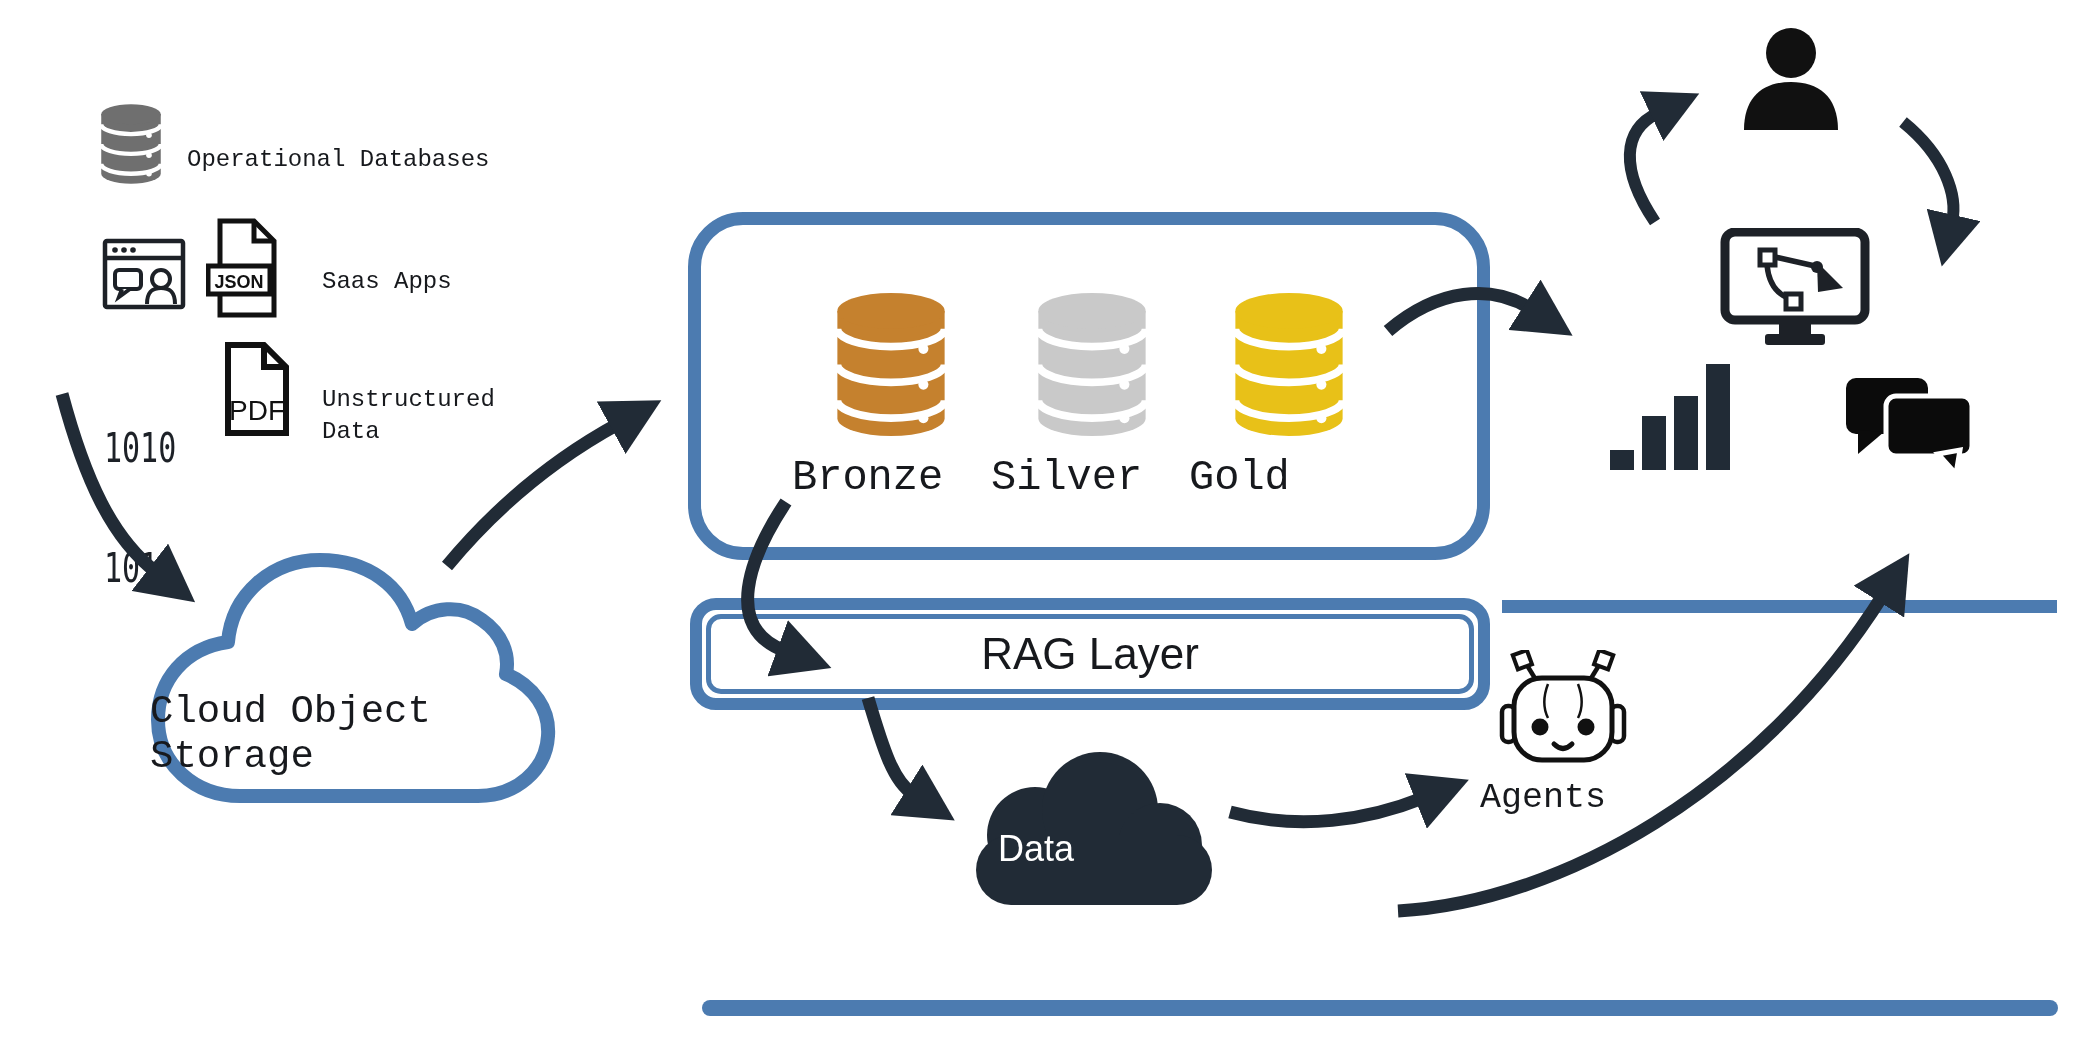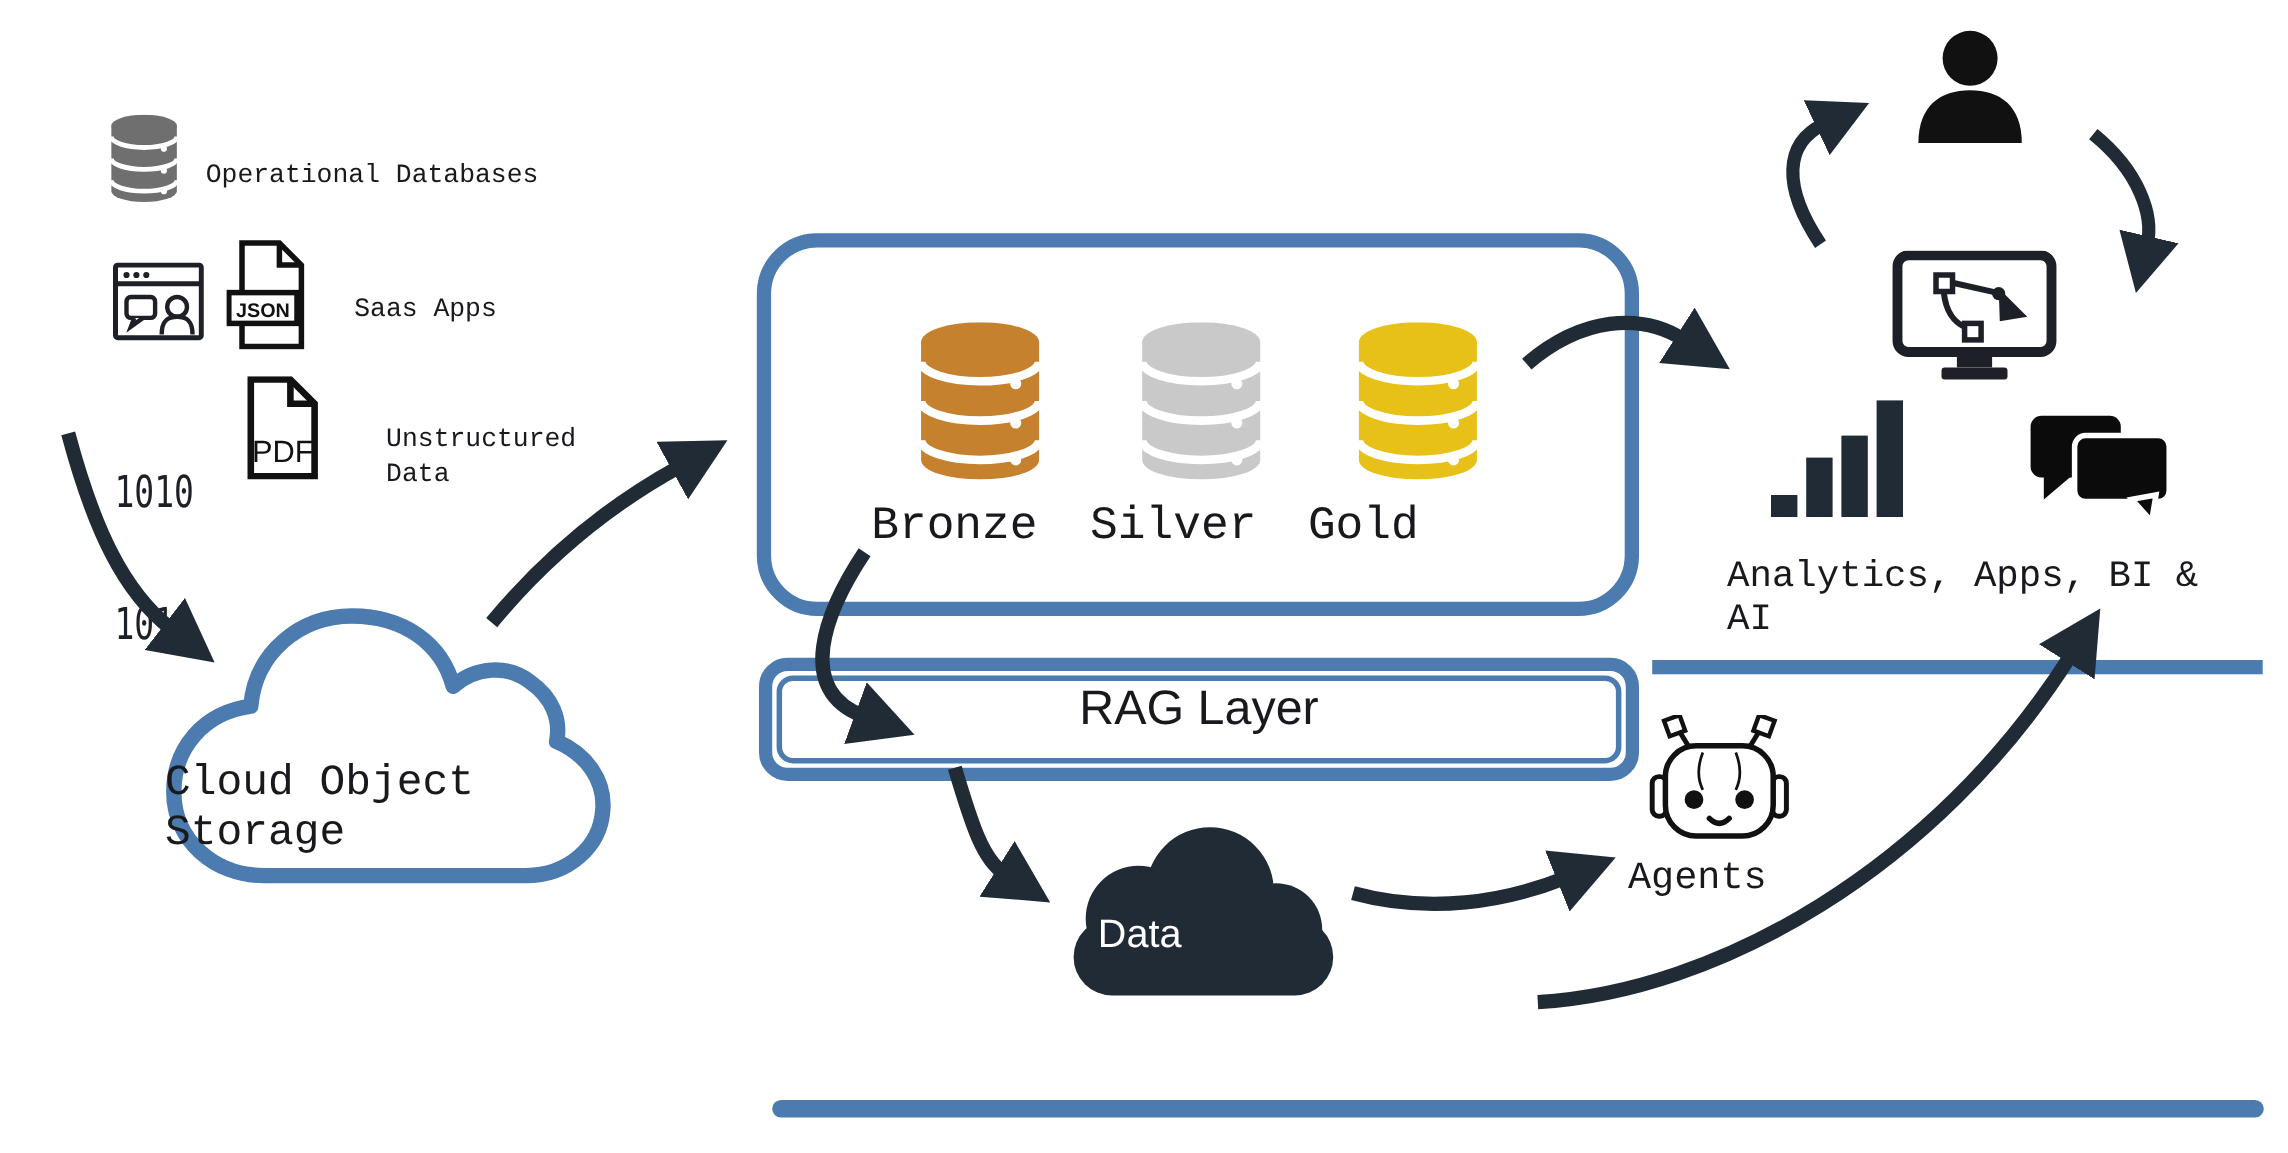--- a/index.html
+++ b/index.html
@@ -9,21 +9,21 @@
   .lbl{color:#17191d;font-family:Liberation Mono, monospace;line-height:1.15;}
   .center{text-align:left;}
   .z1{z-index:1}.z2{z-index:2}.z3{z-index:3;pointer-events:none;}
   
   #medallion-box{left:688px;top:212px;width:802px;height:348px;border:13px solid #4c7bb0;
                  border-radius:55px;box-sizing:border-box;background:#ffffff;}
   
   #rag-outer{left:690px;top:598px;width:800px;height:112px;border:12px solid #4c7bb0;
              border-radius:26px;box-sizing:border-box;background:#ffffff;}
   #rag-inner{position:absolute;left:4px;top:4px;right:4px;bottom:4px;border:5px solid #4c7bb0;
-             border-radius:15px;display:flex;justify-content:center;}
+             border-radius:15px;display:flex;align-items:center;justify-content:center;}
   #rag-label{font-size:44px;color:#17191d;}
   .blue-line{background:#4c7bb0;}
   .binary{font-family:"DejaVu Sans Mono",monospace;font-size:40px;line-height:40px;color:#1d2127;
           transform:scaleX(0.75);transform-origin:left top;white-space:pre;}
   .tier-label{font-size:42px;}
   .side-label{font-size:24px;}
 </style>
 </head>
 <body>
 
@@ -76,21 +76,21 @@
     <div>1010</div>
     <div>1010</div>
   </div>
   <svg class="abs z2" style="left:222px;top:342px;" width="70" height="94" viewBox="0 0 70 94">
     <g stroke="#111111" fill="#ffffff">
       <path d="M6 3 H42 L64 25 V91 H6 Z" stroke-width="6"></path>
       <path d="M42 3 V25 H64" stroke-width="6" fill="none"></path>
     </g>
     <text x="35" y="78" text-anchor="middle" font-family="Liberation Sans, sans-serif" font-size="28" fill="#111111">PDF</text>
   </svg>
-  <div class="abs lbl side-label z2" style="left:322px;top:384px;line-height:32px;margin-left:29px;">
+  <div class="abs lbl side-label z2" style="left:322px;top:384px;line-height:32px;">
     <div>Unstructured</div>
     <div>Data</div>
   </div>
 
   <svg class="abs z1" style="left:120px;top:524px;" width="470" height="300" viewBox="0 0 470 300">
     <path d="M120 272
              C 75 272 38 240 38 196
              C 38 156 65 124 108 118
              C 112 70 152 36 200 36
              C 248 36 282 62 292 100
@@ -233,21 +233,20 @@
     <g fill="#0b0b0b">
       <rect x="4" y="8" width="82" height="56" rx="10"></rect>
       <polygon points="16,60 16,84 42,62"></polygon>
     </g>
     <g fill="#0b0b0b" stroke="#ffffff" stroke-width="5">
       <rect x="44" y="26" width="86" height="60" rx="10"></rect>
       <polygon points="96,84 114,104 118,80"></polygon>
     </g>
   </svg>
 
-  <div class="abs lbl center z2" style="left:1570px;top:506px;width:440px;font-size:34px;">Analytics, Apps, BI &amp; AI</div>
 
 
   <svg class="abs z3" style="left:0;top:0;" width="2080" height="1048" viewBox="0 0 2080 1048">
     <defs>
       <marker id="ah" markerWidth="4.6" markerHeight="4.6" refX="0.6" refY="2.3" orient="auto" markerUnits="strokeWidth">
         <path d="M0 0 L4.4 2.3 L0 4.6 Z" fill="#212b36"></path>
       </marker>
     </defs>
     <g fill="none" stroke="#212b36" stroke-width="13">
       <path d="M 62 394 C 85 480 112 538 156 572" marker-end="url(#ah)"></path>

